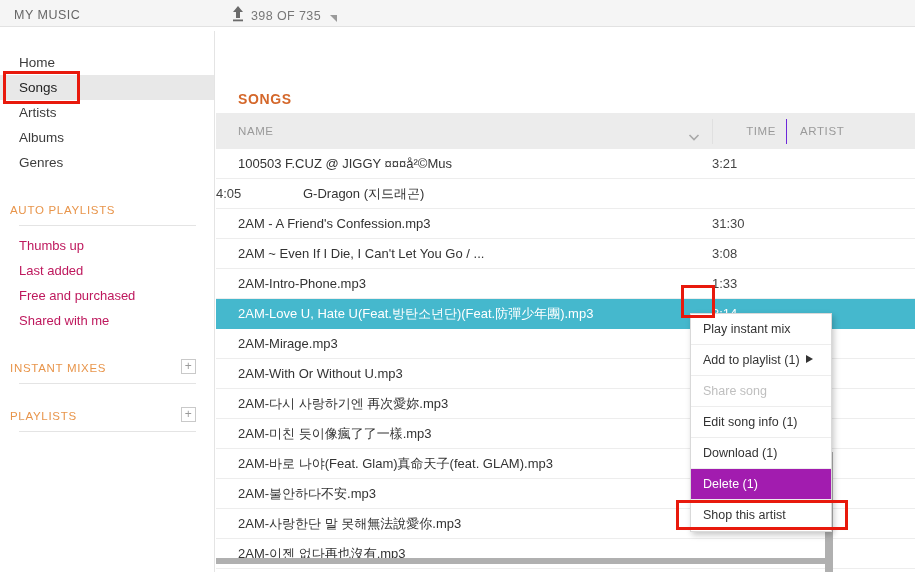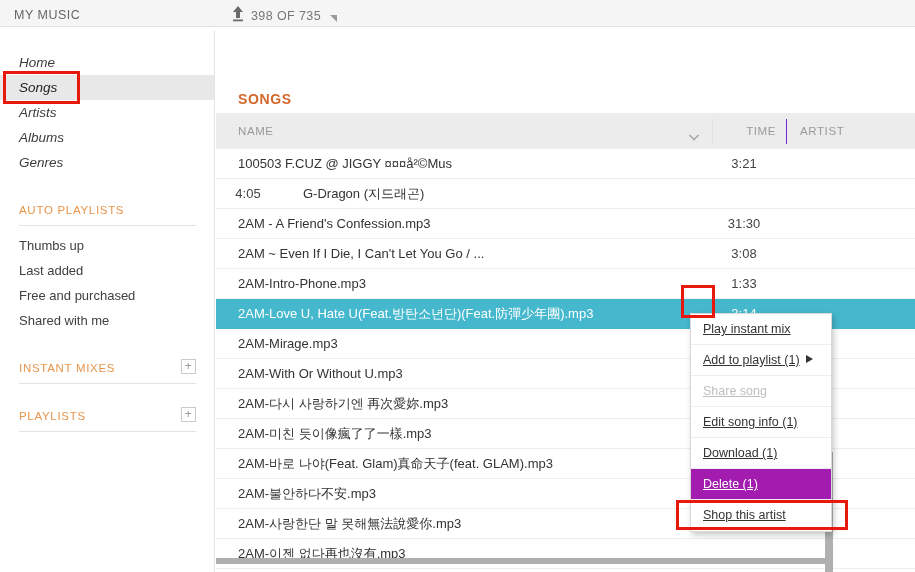--- a/index.html
+++ b/index.html
@@ -32,40 +32,40 @@
   }
   .upload-caret { display: block; margin-left: 2px; }
 
   
   .sidebar {
     position: absolute; left: 0; top: 31px; width: 215px; height: 541px;
     background: #ffffff; border-right: 1px solid #e4e4e4;
   }
   .nav-item {
     height: 25px; line-height: 25px; padding-left: 19px;
-    font-size: 13.5px; color: #3c3c3c; cursor: pointer; position: relative; font-style: italic;
+    font-size: 13.5px; color: #3c3c3c; cursor: pointer; position: relative;
   }
   #nav-home   { margin-top: 19px; }
   #nav-songs  { background: #e8e8e8; font-weight: 500; color: #222; }
   .section-head {
-    margin-top: 26px; padding-left: 19px; padding-right: 18px;
+    margin-top: 26px; padding-left: 10px; padding-right: 18px;
     font-size: 11.5px; letter-spacing: .7px; color: #e8954b;
     height: 18px; line-height: 18px; position: relative;
   }
   .section-head .rule {
     position: absolute; left: 19px; right: 18px; bottom: -7px; height: 1px; background: #e4e4e4;
   }
   .plus-btn {
     position: absolute; right: 18px; top: 0px;
     width: 15px; height: 15px; border: 1px solid #c9c9c9; background: #fff;
     color: #9a9a9a; font-size: 12px; line-height: 13px; text-align: center; cursor: pointer;
   }
   .sub-item {
     height: 25px; line-height: 25px; padding-left: 19px;
-    font-size: 13px; color: #404040; cursor: pointer;
+    font-size: 13px; color: #be185d; cursor: pointer;
   }
   .sub-list { margin-top: 14px; }
   .tiny-dot { position: absolute; left: 19px; top: 383px; font-size: 10px; color: #c0c0c0; }
 
   
   .main {
     position: absolute; left: 216px; top: 31px; width: 699px; height: 541px;
     background: #ffffff; overflow: hidden;
   }
   .songs-title {
@@ -82,37 +82,37 @@
   .th-caret { position: absolute; right: 10px; top: 4px; }
   .th-time  { width: 74px; text-align: right; padding-right: 10px; border-left: 1px solid #e0e0e0; height: 25px; line-height: 25px; }
   .th-artist{ flex: 1; padding-left: 13px; border-left: 1px solid #6d28d9; height: 25px; line-height: 25px; }
 
   .row {
     display: flex; height: 30px; align-items: center;
     font-size: 13px; color: #333; border-bottom: 1px solid #ededed;
     cursor: default;
   }
   .row .c-name { width: 496px; padding-left: 22px; white-space: nowrap; overflow: hidden; position: relative; }
-  .row .c-time { width: 74px; text-align: center; padding-right: 10px; color: #444; }
+  .row .c-time { width: 74px; text-align: left; padding-right: 10px; color: #444; }
   .row .c-artist { flex: 1; padding-left: 13px; white-space: nowrap; overflow: hidden; color: #333; }
   .row.selected { background: #45b8cd; color: #ffffff; border-bottom-color: #45b8cd; }
   .row.selected .c-time, .row.selected .c-artist { color: #ffffff; }
 
   
   .ctx-menu {
     position: absolute; left: 690px; top: 313px; width: 142px;
     background: #ffffff;
     border: 1px solid #d9d9d9;
     box-shadow: 2px 3px 6px rgba(0,0,0,.22);
     z-index: 40;
   }
   .ctx-item {
     height: 31px; line-height: 31px; padding-left: 12px;
     font-size: 12.5px; color: #333; border-bottom: 1px solid #ededed;
-    white-space: nowrap; cursor: pointer; position: relative; text-decoration: underline;
+    white-space: nowrap; cursor: pointer; position: relative;
   }
   .ctx-item:last-child { border-bottom: none; }
   .ctx-item.disabled { color: #bfbfbf; cursor: default; }
   .ctx-item.highlight { background: #a21caf; color: #ffffff; }
   .ctx-arrow { position: absolute; right: auto; margin-left: 5px; }
 
   
   .vscroll {
     position: absolute; right: 82px; top: 31px; width: 8px; height: 541px;
     background: transparent; z-index: 30;

